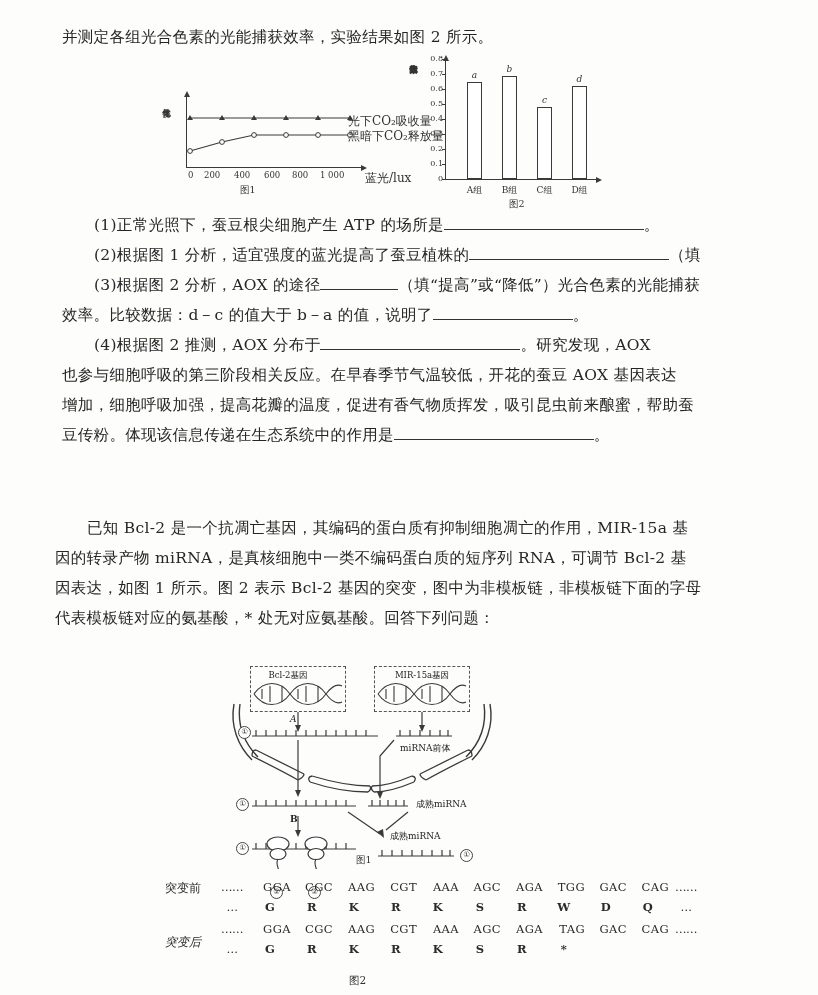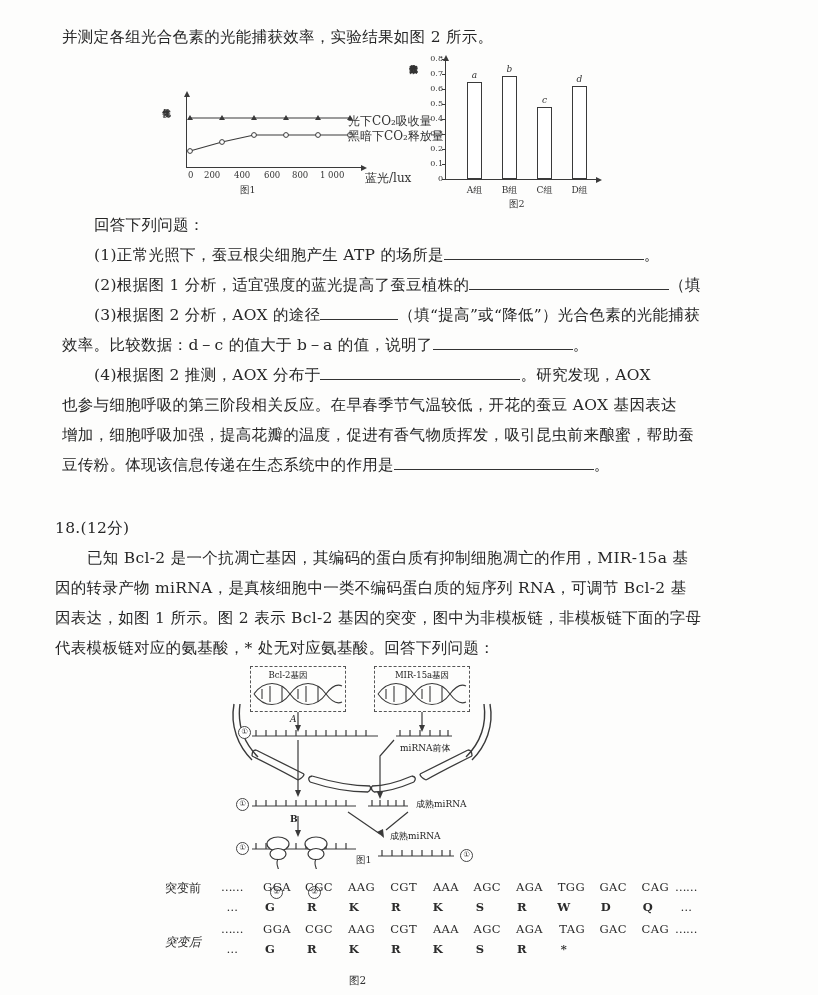--- a/index.html
+++ b/index.html
@@ -478,23 +478,20 @@
         <div class="xcat" style="left:99.5px">C组</div>
         <div class="xcat" style="left:134.5px">D组</div>
       </div>
 
       <div class="caption">图2</div>
     </div>
   </div>
 
   <div id="q17-tail">
 
-    <div class="para indent">
-      <span>回答下列问题：</span>
-    </div>
 
     <div class="para indent">
       <span>(1)</span><span>正常光照下，蚕豆根尖细胞产生 ATP 的场所是</span><span class="blank b-xl"></span><span>。</span>
     </div>
 
     <div class="para indent">
       <span>(2)</span><span>根据图 1 分析，适宜强度的蓝光提高了蚕豆植株的</span><span class="blank b-xl"></span><span>（填</span>
     </div>
 
     <div class="para indent">
@@ -508,23 +505,20 @@
       <span>(4)</span><span>根据图 2 推测，AOX 分布于</span><span class="blank b-xl"></span><span>。研究发现，AOX</span>
     </div>
     <div class="para">也参与细胞呼吸的第三阶段相关反应。在早春季节气温较低，开花的蚕豆 AOX 基因表达</div>
     <div class="para">增加，细胞呼吸加强，提高花瓣的温度，促进有香气物质挥发，吸引昆虫前来酿蜜，帮助蚕</div>
     <div class="para">
       <span>豆传粉。体现该信息传递在生态系统中的作用是</span><span class="blank b-xl"></span><span>。</span>
     </div>
   </div>
 
   <div id="q18">
-    <div class="para">
-      <span>18.</span><span>(12分)</span>
-    </div>
     <div class="para indent">已知 Bcl-2 是一个抗凋亡基因，其编码的蛋白质有抑制细胞凋亡的作用，MIR-15a 基</div>
     <div class="para">因的转录产物 miRNA，是真核细胞中一类不编码蛋白质的短序列 RNA，可调节 Bcl-2 基</div>
     <div class="para">因表达，如图 1 所示。图 2 表示 Bcl-2 基因的突变，图中为非模板链，非模板链下面的字母</div>
     <div class="para">代表模板链对应的氨基酸，* 处无对应氨基酸。回答下列问题：</div>
   </div>
 
   <div id="diagram">
 
     <div class="dbox" style="left:22px;top:2px;width:96px;height:46px;"></div>
     <div class="dbox" style="left:146px;top:2px;width:96px;height:46px;"></div>

